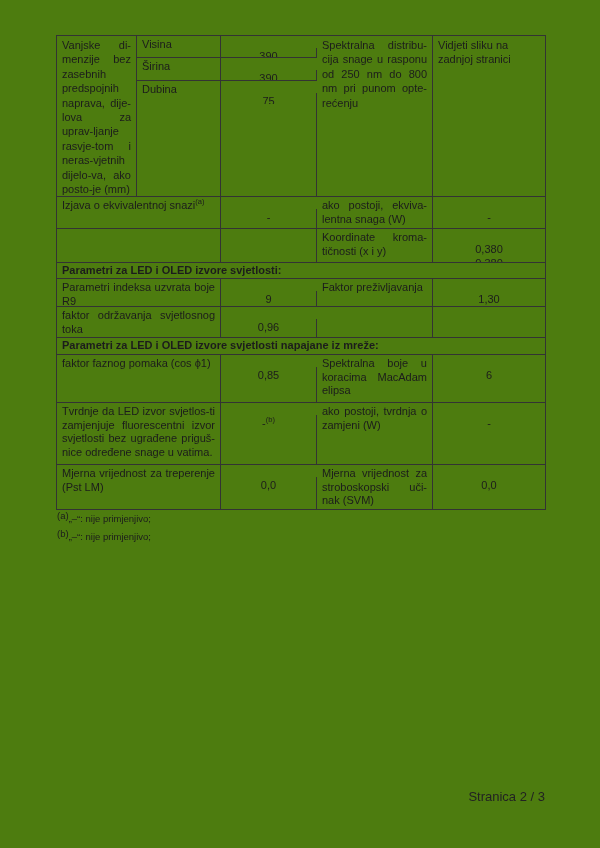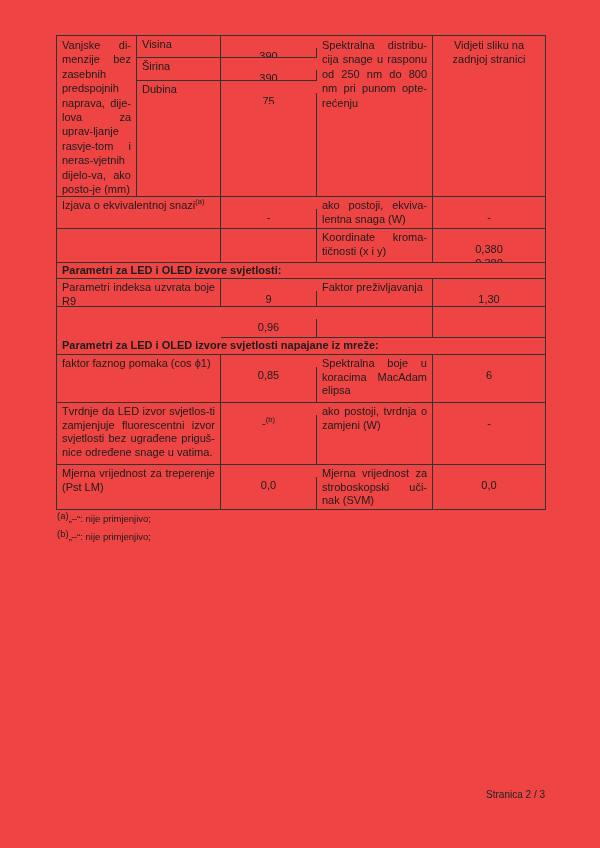--- a/index.html
+++ b/index.html
@@ -2,21 +2,21 @@
 <html><head>
 <meta charset="utf-8">
 <style>
   html, body { margin: 0; padding: 0; }
   body {
     width: 600px; height: 848px;
     background: #ffffff;
     font-family: "Liberation Sans", "DejaVu Sans", sans-serif;
     color: #1c1c1c;
   }
-  .page { position: relative; width: 600px; height: 848px; background: #ef4444; overflow: hidden; }
+  .page { position: relative; width: 600px; height: 848px; background: #4d7c0f; overflow: hidden; }
 
   .doc-table {
     position: absolute; left: 56px; top: 35px; width: 488px;
     display: grid;
     grid-template-columns: 80px 84px 96px 116px 112px;
     grid-template-rows: 22px 23px 23px 93px 32px 34px 16px 28px 31px 17px 48px 62px 44px;
     border: 1px solid #333333;
   }
   .cell {
     box-sizing: border-box;
@@ -24,34 +24,34 @@
     border-bottom: 1px solid #333333;
     padding: 2px 5px 1px 5px;
     font-size: 11px;
     line-height: 13.6px;
     overflow: hidden;
   }
   .cell.c5 { border-right: none; }
   .cell.nobb { border-bottom: none; }
   .cell.lastrow { border-bottom: none; }
   .cell.val { text-align: center; margin-top: 12px; }
-  .cell.ctr { text-align: center; }
+  .cell.ctr { text-align: left; }
   .cell.just { text-align: justify; }
   .cell.pre { white-space: pre-line; }
   .cell.lh-tall { line-height: 14.4px; }
   .cell.sect { font-weight: 700; padding-top: 1px; }
   sup.ref { font-size: 7.5px; line-height: 0; vertical-align: super; }
 
   .footnotes { position: absolute; left: 57px; top: 512px; font-size: 9.5px; color: #1c1c1c; text-align: center; }
   .footnote { margin-bottom: 5px; line-height: 13px; }
   .footnote sup.fn-sup { font-size: 9.5px; vertical-align: 3px; line-height: 0; }
 
   .page-footer {
     position: absolute; right: 55px; top: 789px;
-    font-size: 10px; color: #222222; text-align: right;
+    font-size: 13px; color: #222222; text-align: right;
   }
 </style>
 </head>
 <body>
 
 <div class="page">
 
   <div class="doc-table">
 
     <div class="cell just lh-tall" style="grid-area:1/1/5/2">Vanjske di-menzije bez zasebnih predspojnih naprava, dije-lova za uprav-ljanje rasvje-tom i neras-vjetnih dijelo-va, ako posto-je (mm)</div>
@@ -82,20 +82,21 @@
     <div class="cell val c5 pre" style="grid-area:6/5/7/6">0,380
 0,380</div>
 
     <div class="cell sect c5" style="grid-area:7/1/8/6">Parametri za LED i OLED izvore svjetlosti:</div>
 
     <div class="cell just" style="grid-area:8/1/9/3">Parametri indeksa uzvrata boje R9</div>
     <div class="cell val" style="grid-area:8/3/9/4">9</div>
     <div class="cell" style="grid-area:8/4/9/5">Faktor preživljavanja</div>
     <div class="cell val c5" style="grid-area:8/5/9/6">1,30</div>
 
+    <div class="cell just" style="grid-area:9/1/10/3">faktor održavanja svjetlosnog toka</div>
     <div class="cell val" style="grid-area:9/3/10/4">0,96</div>
     <div class="cell" style="grid-area:9/4/10/5"></div>
     <div class="cell c5" style="grid-area:9/5/10/6"></div>
 
     <div class="cell sect c5" style="grid-area:10/1/11/6">Parametri za LED i OLED izvore svjetlosti napajane iz mreže:</div>
 
     <div class="cell" style="grid-area:11/1/12/3">faktor faznog pomaka (cos ϕ1)</div>
     <div class="cell val" style="grid-area:11/3/12/4">0,85</div>
     <div class="cell just" style="grid-area:11/4/12/5">Spektralna boje u koracima MacAdam elipsa</div>
     <div class="cell val c5" style="grid-area:11/5/12/6">6</div>

